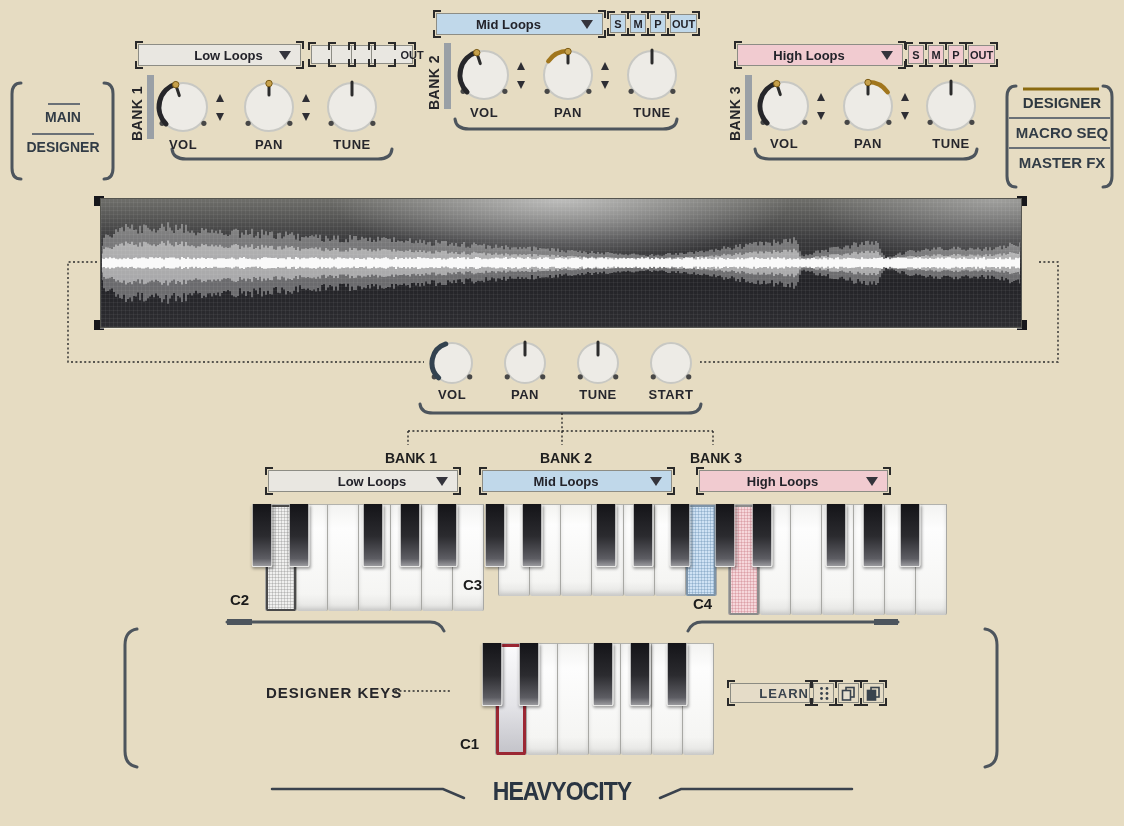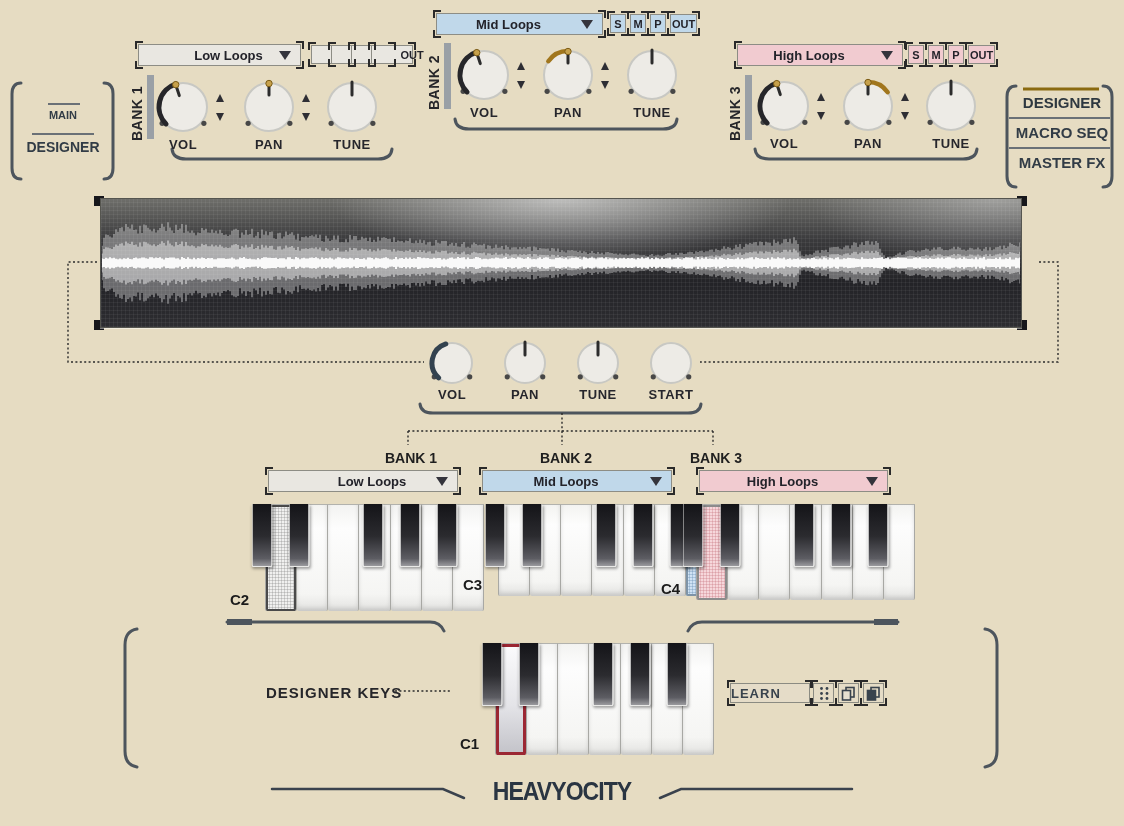--- a/index.html
+++ b/index.html
@@ -77,21 +77,21 @@
       repeating-linear-gradient(0deg,rgba(90,130,170,.3) 0 1px,transparent 1px 3px),
       repeating-linear-gradient(90deg,rgba(90,130,170,.3) 0 1px,transparent 1px 3px);
       box-shadow:inset 0 0 0 2px #7e94a8;}
   .hl-pink{background-color:#f6d7db;background-image:
       repeating-linear-gradient(0deg,rgba(195,110,120,.3) 0 1px,transparent 1px 3px),
       repeating-linear-gradient(90deg,rgba(195,110,120,.3) 0 1px,transparent 1px 3px);
       box-shadow:inset 0 0 0 2px #8c8c8c;}
   .hl-learn{background:linear-gradient(180deg,#fcfcfd,#e4e4e8 55%,#c2c2c8);box-shadow:inset 0 0 0 3px #9b2733;}
   
   #learnBtn{left:715px;top:683px;width:80px;height:20px;background:rgba(227,221,205,.55);border:1px solid #8b8b82;
-      font-size:13px;font-weight:700;color:#39434d;display:flex;align-items:center;justify-content:flex-start;
+      font-size:13px;font-weight:700;color:#39434d;display:flex;align-items:center;justify-content:flex-end;
       letter-spacing:1px;box-sizing:border-box;}
   .icoBtn{width:21px;height:20px;top:683px;background:rgba(227,221,205,.35);border:1px solid #8b8b82;
       display:flex;align-items:center;justify-content:center;box-sizing:border-box;}
   #dkLabel{left:266px;top:684px;font-size:15px;font-weight:700;letter-spacing:1px;color:#26262a;}
   #logo{left:487px;top:777px;width:150px;text-align:center;font-size:24px;font-weight:700;color:#2a3542;
       letter-spacing:-1px;transform:scale(.96,1.08);}
   .bankRowLabel{position:absolute;font-size:14px;font-weight:700;color:#1f1f1f;text-align:center;}
 </style>
 </head>
 <body>
@@ -141,21 +141,21 @@
     <path d="M 1023,89 H 1099" stroke="#8a6a10" stroke-width="3"></path>
     <g fill="#17171b">
       <rect x="94" y="196" width="10" height="10"></rect>
         <rect x="1017" y="196" width="10" height="10"></rect>
       <rect x="94" y="320" width="10" height="10"></rect>
         <rect x="1017" y="320" width="10" height="10"></rect>
     </g>
     <path d="M 110,205 H 105 V 321 H 110" fill="none" stroke="#e6e6e4" stroke-width="2"></path>
   </svg>
 
-  <div class="nav" style="left:36px;top:109px;width:54px;font-size:11px">MAIN</div>
+  <div class="nav" style="left:36px;top:109px;width:54px;font-size:14px">MAIN</div>
   <div class="nav" style="left:23px;top:139px;width:80px;font-size:14px">DESIGNER</div>
 
   <div class="nav" style="left:1016px;top:94px;width:92px;font-size:15px;color:#2e3840">DESIGNER</div>
   <div class="nav" style="left:1010px;top:124px;width:104px;font-size:15px">MACRO SEQ</div>
   <div class="nav" style="left:1012px;top:154px;width:100px;font-size:15px">MASTER FX</div>
 
   <div class="cb dd bg1" style="left:123px;top:44px;width:163px">
     <span>Low Loops</span>
     <i class="arr"></i>
       <b class="ck tl"></b>
@@ -462,21 +462,21 @@
         <div class="wkey"></div>
         <div class="wkey hl-blue"></div>
       </div>
     <span class="kb-root-label">C3</span>
       <div class="bkey" style="left: calc(14.2857%);"></div>
       <div class="bkey" style="left: calc(28.5714%);"></div>
       <div class="bkey" style="left: calc(57.1429%);"></div>
       <div class="bkey" style="left: calc(71.4286%);"></div>
       <div class="bkey" style="left: calc(85.7143%);"></div>
     </div>
-  <div class="kb" id="kb3" style="left:656px;top:504px;width:219px;height:96px">
+  <div class="kb" id="kb3" style="left:688px;top:504px;width:219px;height:111px">
       <div class="wkeys">
         <div class="wkey hl-pink"></div>
         <div class="wkey"></div>
         <div class="wkey"></div>
         <div class="wkey"></div>
         <div class="wkey"></div>
         <div class="wkey"></div>
         <div class="wkey"></div>
       </div>
     <span class="kb-root-label">C4</span>

